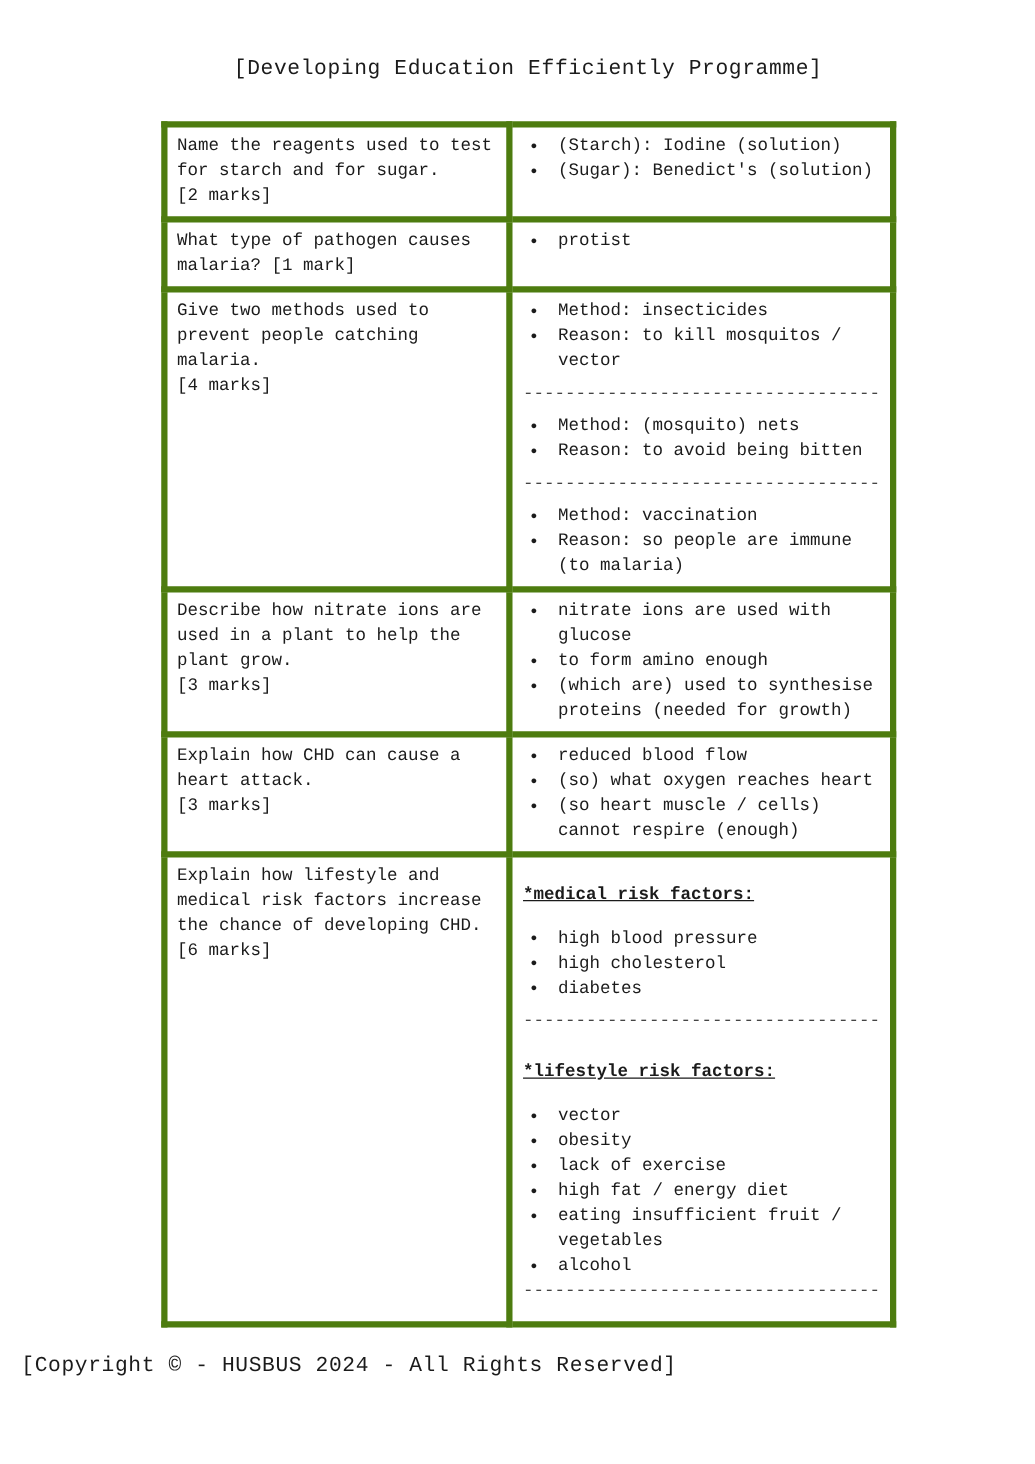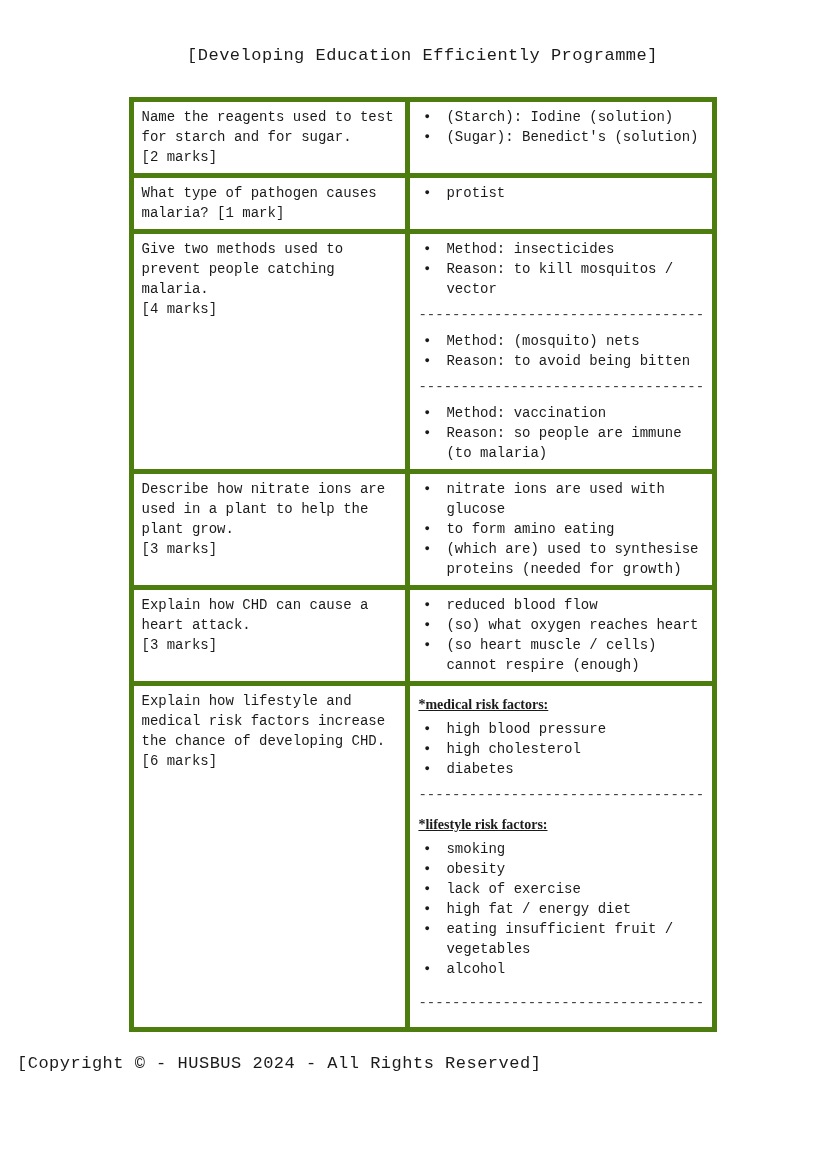--- a/index.html
+++ b/index.html
@@ -51,22 +51,21 @@
     width: 12px;
     margin: 0 10px 0 6px;
     font-size: 9px;
     line-height: 20px;
   }
   .bullet-text { flex: 1 1 auto; }
 
   .answer-heading {
     font-weight: bold;
     text-decoration: underline;
-    margin: 4px 0;
-    font-family: Liberation Serif, serif;
+    margin: 15px 0;
   }
 
   .divider {
     color: #444444;
     white-space: nowrap;
     overflow: hidden;
     margin: 6px 0;
   }
   .divider-end { margin-top: auto; margin-bottom: 8px; }
 
@@ -152,21 +151,21 @@
           <td class="q-cell">Describe how nitrate ions are used in a plant to help the plant grow.
 [3 marks]</td>
           <td class="a-cell">
             <div class="a-inner">
               <div class="bullet-item">
                 <span class="bullet-marker">●</span>
                 <span class="bullet-text">nitrate ions are used with glucose</span>
               </div>
               <div class="bullet-item">
                 <span class="bullet-marker">●</span>
-                <span class="bullet-text">to form amino eating</span>
+                <span class="bullet-text">to form amino enough</span>
               </div>
               <div class="bullet-item">
                 <span class="bullet-marker">●</span>
                 <span class="bullet-text">(which are) used to synthesise proteins (needed for growth)</span>
               </div>
             </div>
           </td>
         </tr>
         <tr>
           <td class="q-cell">Explain how CHD can cause a heart attack.
@@ -203,21 +202,21 @@
                 <span class="bullet-text">high cholesterol</span>
               </div>
               <div class="bullet-item">
                 <span class="bullet-marker">●</span>
                 <span class="bullet-text">diabetes</span>
               </div>
               <div class="divider">------------------------------------</div>
               <div class="answer-heading">*lifestyle risk factors:</div>
               <div class="bullet-item">
                 <span class="bullet-marker">●</span>
-                <span class="bullet-text">smoking</span>
+                <span class="bullet-text">vector</span>
               </div>
               <div class="bullet-item">
                 <span class="bullet-marker">●</span>
                 <span class="bullet-text">obesity</span>
               </div>
               <div class="bullet-item">
                 <span class="bullet-marker">●</span>
                 <span class="bullet-text">lack of exercise</span>
               </div>
               <div class="bullet-item">

